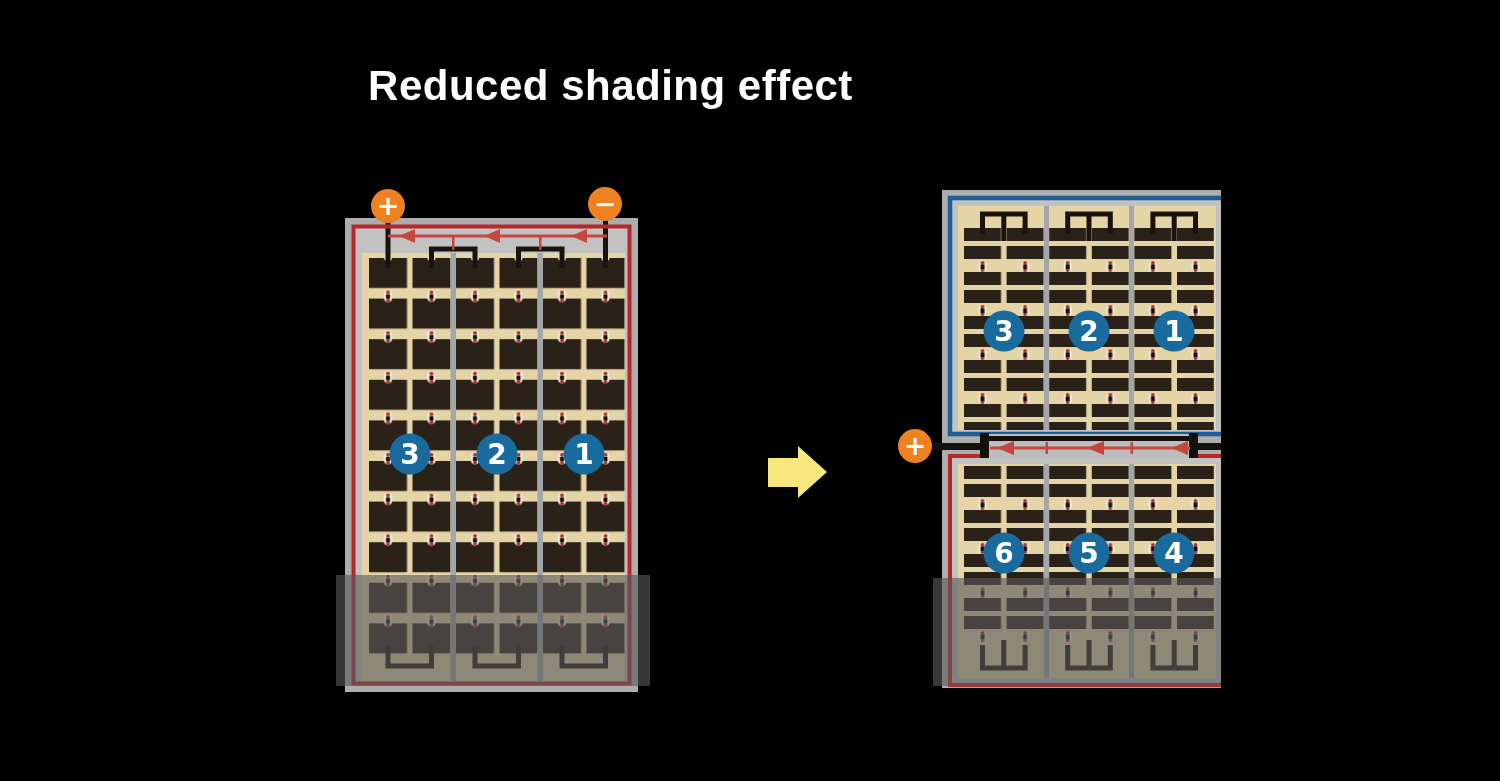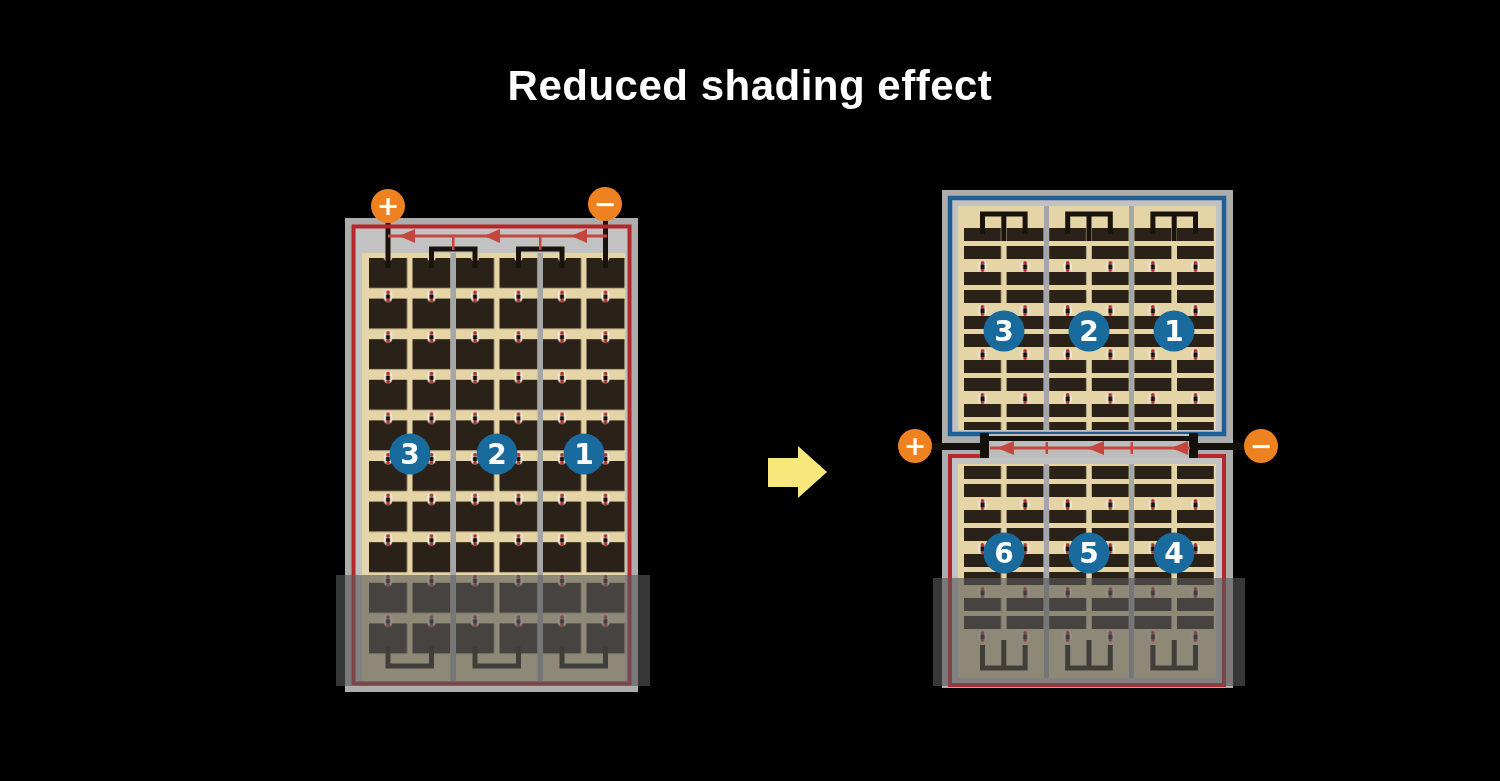--- a/index.html
+++ b/index.html
@@ -1,17 +1,17 @@
 <!DOCTYPE html>
 <html><head>
 <meta charset="utf-8">
 <style>
   html,body{margin:0;padding:0;background:#000;}
   .stage{
-    position:relative;width:1500px;height:781px;background:#000;overflow:hidden;
+    position:relative;width:1221px;height:781px;background:#000;overflow:hidden;
     font-family:"Liberation Sans",sans-serif;
     text-decoration:underline;
   }
   .title{
     position:absolute;left:0;top:62px;width:100%;text-align:center;
     color:#fff;font-size:42px;font-weight:bold;letter-spacing:.5px;
     font-family:"Liberation Sans",sans-serif;
   }
   svg.diagram{position:absolute;left:0;top:0;}
   .terminal{

